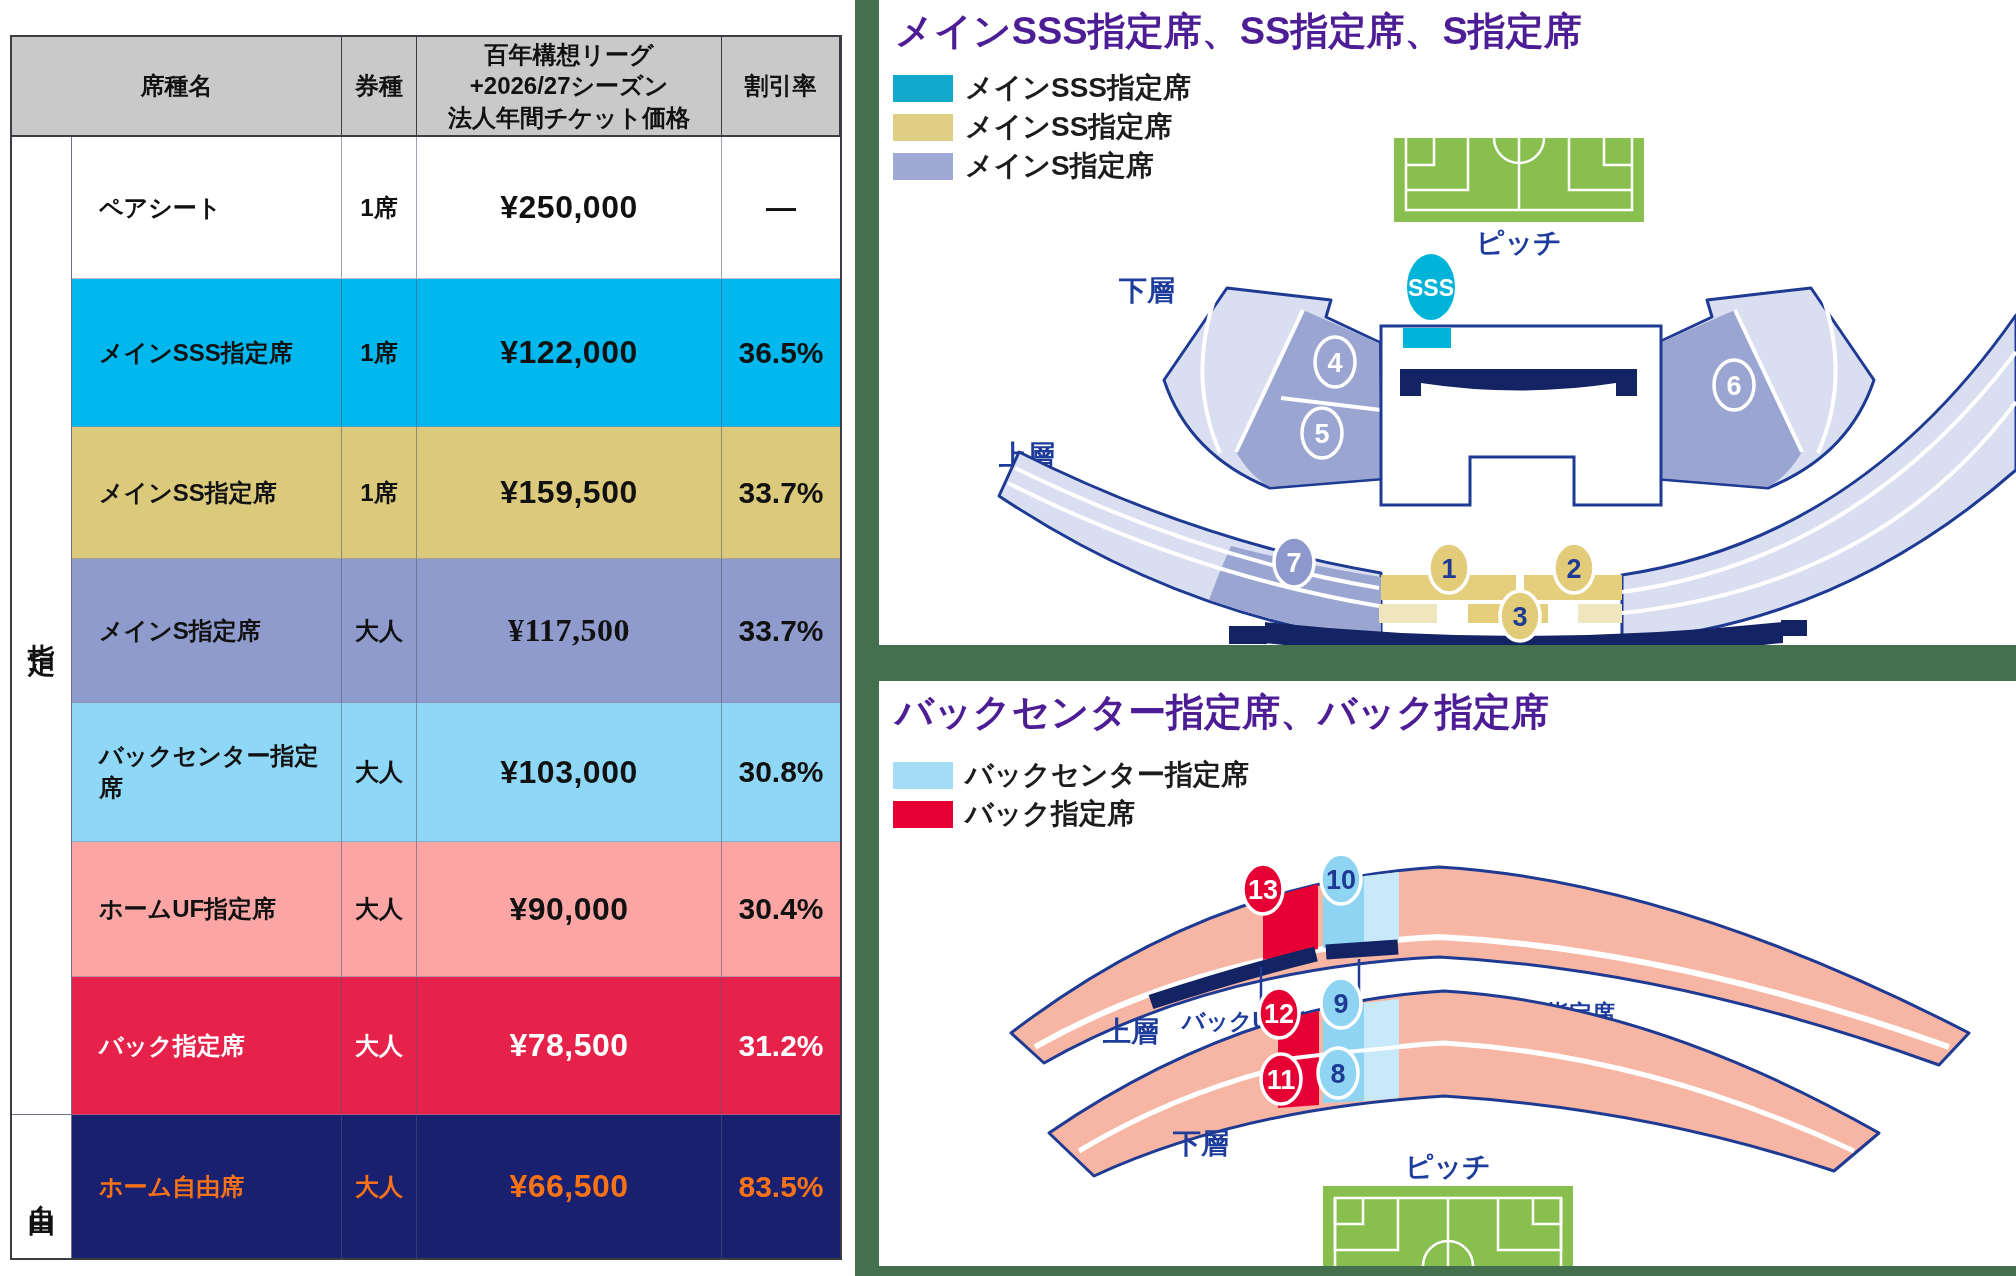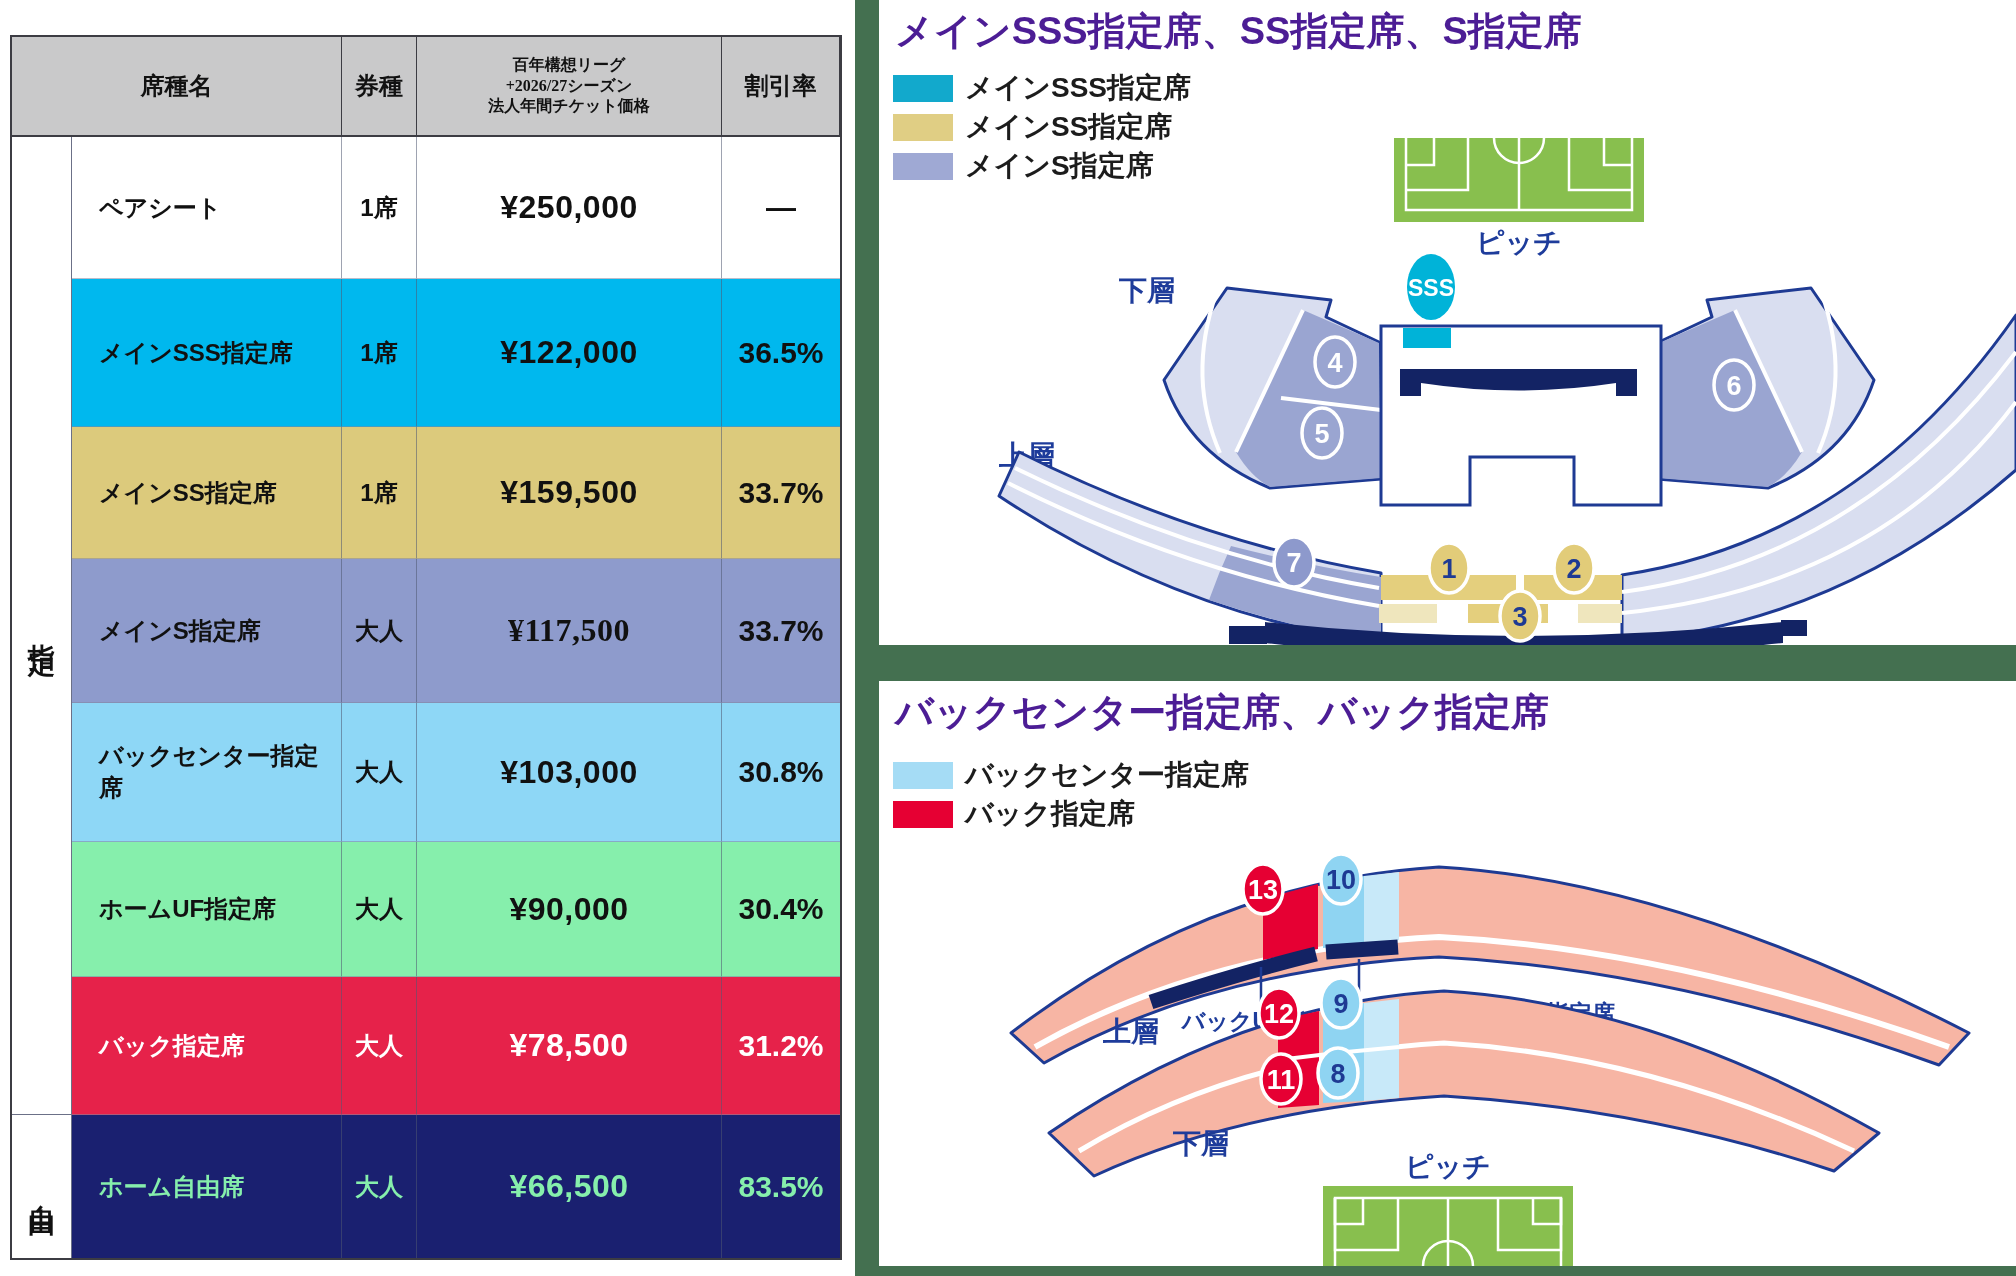--- a/index.html
+++ b/index.html
@@ -36,21 +36,21 @@
     border:2px solid #3c3c43;background:#fff;
   }
   .hc{
     background:#c9c9ca;display:flex;align-items:center;justify-content:center;
     font-weight:bold;color:#111;text-align:center;
     border-right:1px solid #3c3c43;border-bottom:2px solid #3c3c43;
   }
   .hc:last-of-type{border-right:none;}
   .hc-seat{grid-column:1/3;grid-row:1;font-size:24px;}
   .hc-ticket{grid-column:3;grid-row:1;font-size:24px;}
-  .hc-price{grid-column:4;grid-row:1;font-size:16px;line-height:1.3;white-space:pre-line;font-family:Liberation Serif, serif;}
+  .hc-price{grid-column:4;grid-row:1;font-size:24px;line-height:1.3;white-space:pre-line;}
   .hc-rate{grid-column:5;grid-row:1;font-size:24px;}
   .rail{
     grid-column:1;background:#fff;display:flex;align-items:center;justify-content:center;
     border-right:1px solid #6b7087;border-bottom:1px solid #6b7087;
     writing-mode:vertical-rl;text-orientation:upright;
     font-size:27px;font-weight:bold;color:#111;letter-spacing:4px;
   }
   #rail-shitei{grid-row:2/9;}
   #rail-jiyu{grid-row:9;border-bottom:none;}
   .cell{
@@ -61,23 +61,23 @@
   .cell.c-rate{border-right:none;}
   .c-name{padding-left:27px;font-size:24px;}
   .c-ticket{justify-content:center;font-size:24px;}
   .c-price{justify-content:center;font-size:32px;letter-spacing:0.5px;}
   .c-rate{justify-content:center;font-size:30px;}
   .k-pair{background:#ffffff;}
   .k-sss{background:#00b8ee;}
   .k-ss{background:#dcca7c;}
   .k-s{background:#8e9bcc;}
   .k-back_center{background:#8ed7f6;}
-  .k-home_uf{background:#86efac;text-align:right;}
+  .k-home_uf{background:#fca5a5;text-align:right;}
   .k-back{background:#e6224a;color:#fff;}
-  .k-home_free{background:#1a2070;color:#86efac;}
+  .k-home_free{background:#1a2070;color:#f97316;}
 
   
   .svg-label{font-family:"Liberation Sans","DejaVu Sans",sans-serif;font-weight:bold;fill:#1e3c9b;}
   .marker-text{font-family:"Liberation Sans","DejaVu Sans",sans-serif;font-weight:bold;}
 </style>
 </head>
 <body>
 
 <div class="green-bg"></div>
 

